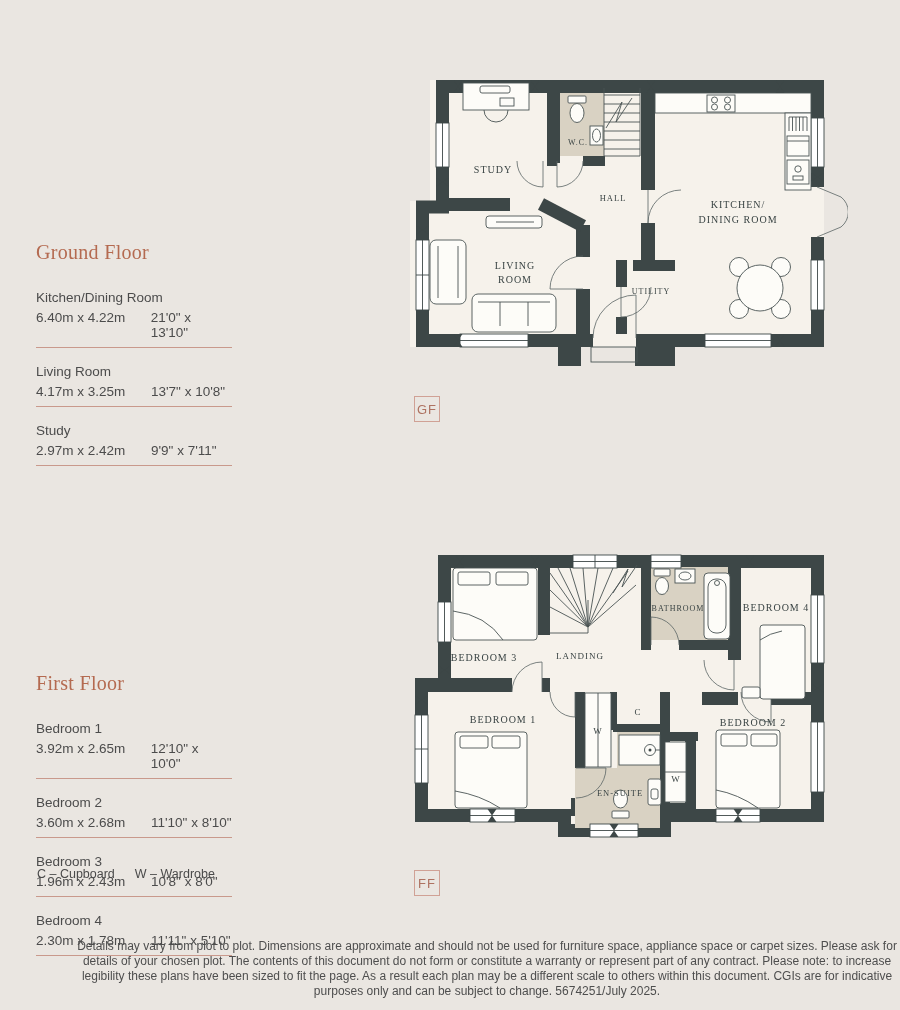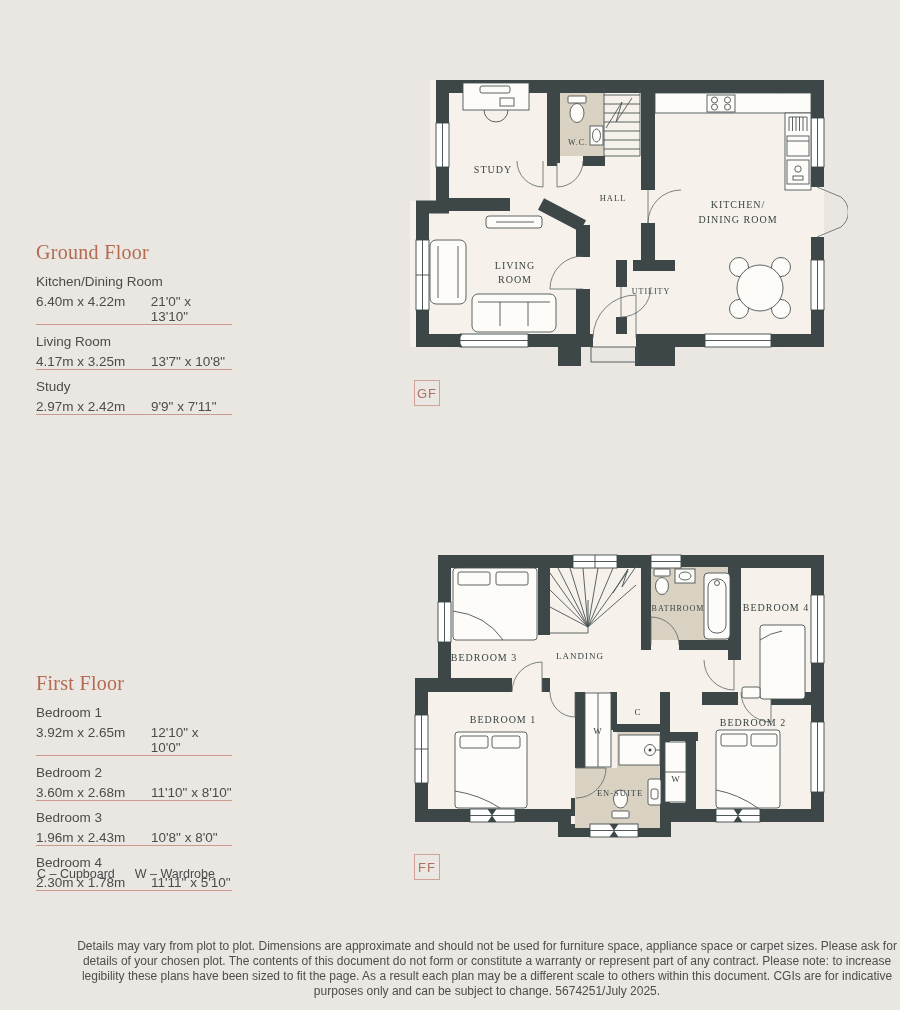--- a/index.html
+++ b/index.html
@@ -7,34 +7,34 @@
     width:900px; height:1010px; position:relative; overflow:hidden;
     background:#eae6e1;
     font-family:"Liberation Sans", sans-serif;
   }
   .floor-heading {
     position:absolute; left:36px; margin:0;
     font-family:"Liberation Serif", serif; font-weight:400;
     font-size:20px; color:#b46a50; letter-spacing:.3px;text-align:right;
   }
   .dim-table { position:absolute; left:36px; }
-  .dim-row { width:196px; border-bottom:1px solid #c9998c; margin-bottom:9px; }
+  .dim-row { width:196px; padding-bottom:7px; border-bottom:1px solid #c9998c; margin-bottom:9px;margin-top:16px; }
   .dim-name { font-size:13.5px; color:#4c4c4c; margin-bottom:5px; }
   .dim-vals { display:flex; font-size:13.5px; color:#4c4c4c; }
   .dim-vals .metric { width:115px; }
   .legend { position:absolute; left:37px; top:867px; font-size:12.5px; color:#4a4a4a; }
   .legend .gap { display:inline-block; width:20px; }
   .disclaimer {
     position:absolute; left:35px; top:939px; width:830px; text-align:center;
     font-size:12px; line-height:15px; color:#4e4e4e;margin-left:37px;
   }
   .plan-tag {
     position:absolute; width:24px; height:24px; border:1px solid #d0a195;
     color:#ae7261; font-size:13px; letter-spacing:1px;
-    display:flex; align-items:center; justify-content:center;
+    display:flex; align-items:center; justify-content:center;margin-top:16px;
   }
   .plan-svg { position:absolute; }
   .plan-svg text {
     font-family:"Liberation Serif", serif; fill:#3a4444; letter-spacing:1px;
   }
   .wall  { fill:#3d4747; }
   .ol    { fill:none; stroke:#3d4747; stroke-width:13; }
   .floorfill { fill:#f6f2eb; }
   .wet   { fill:#d9d2c3; }
   .win   { fill:#ffffff; stroke:#3d4747; stroke-width:0.9; }

